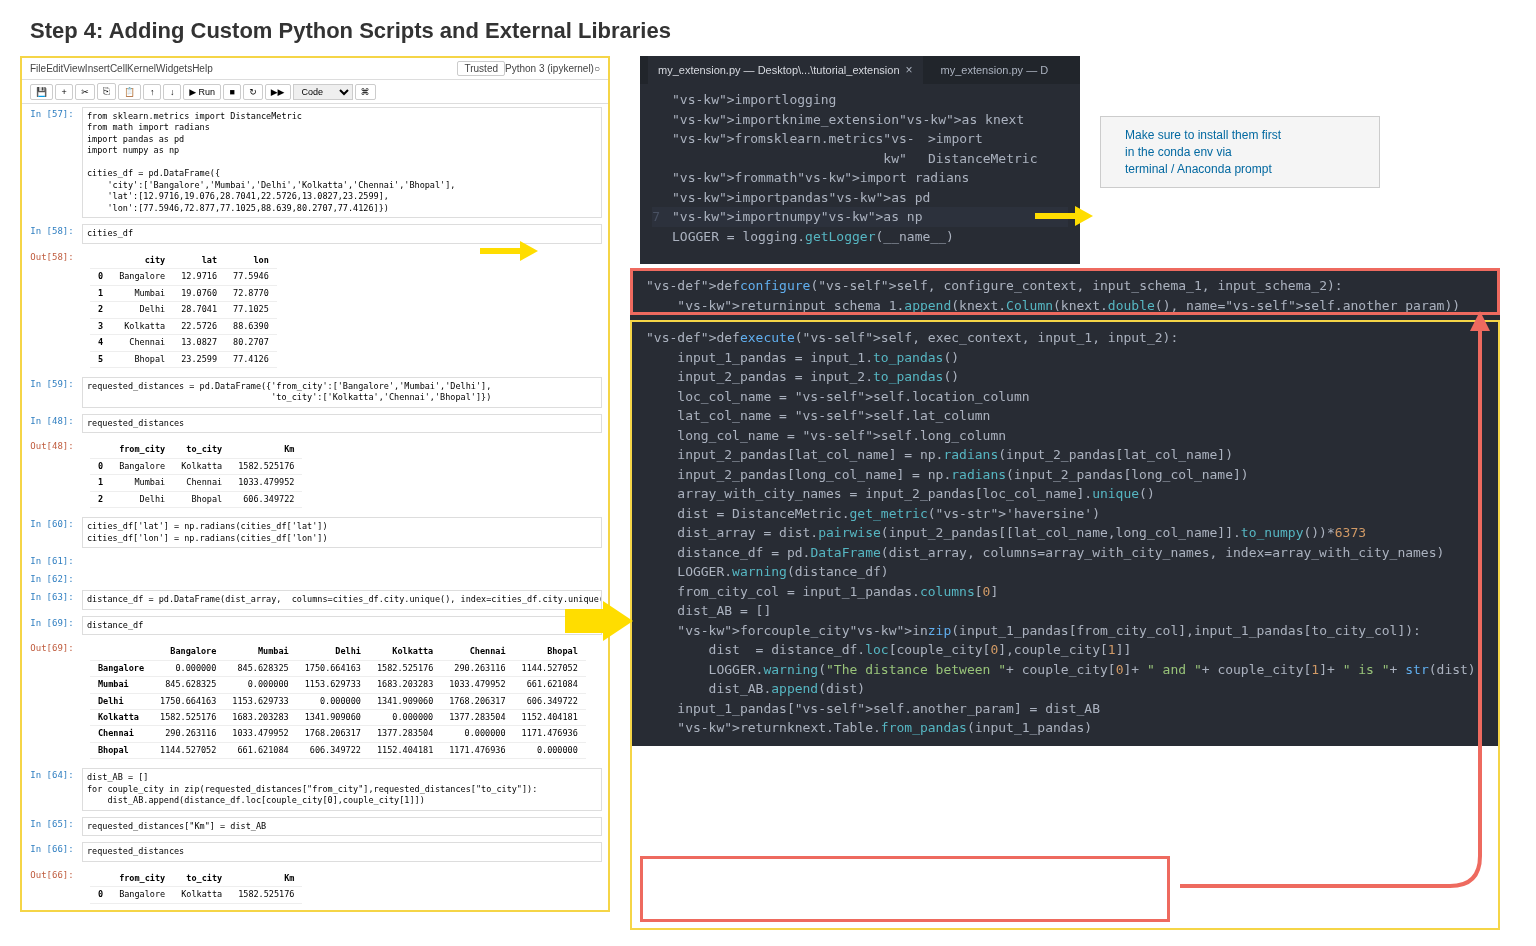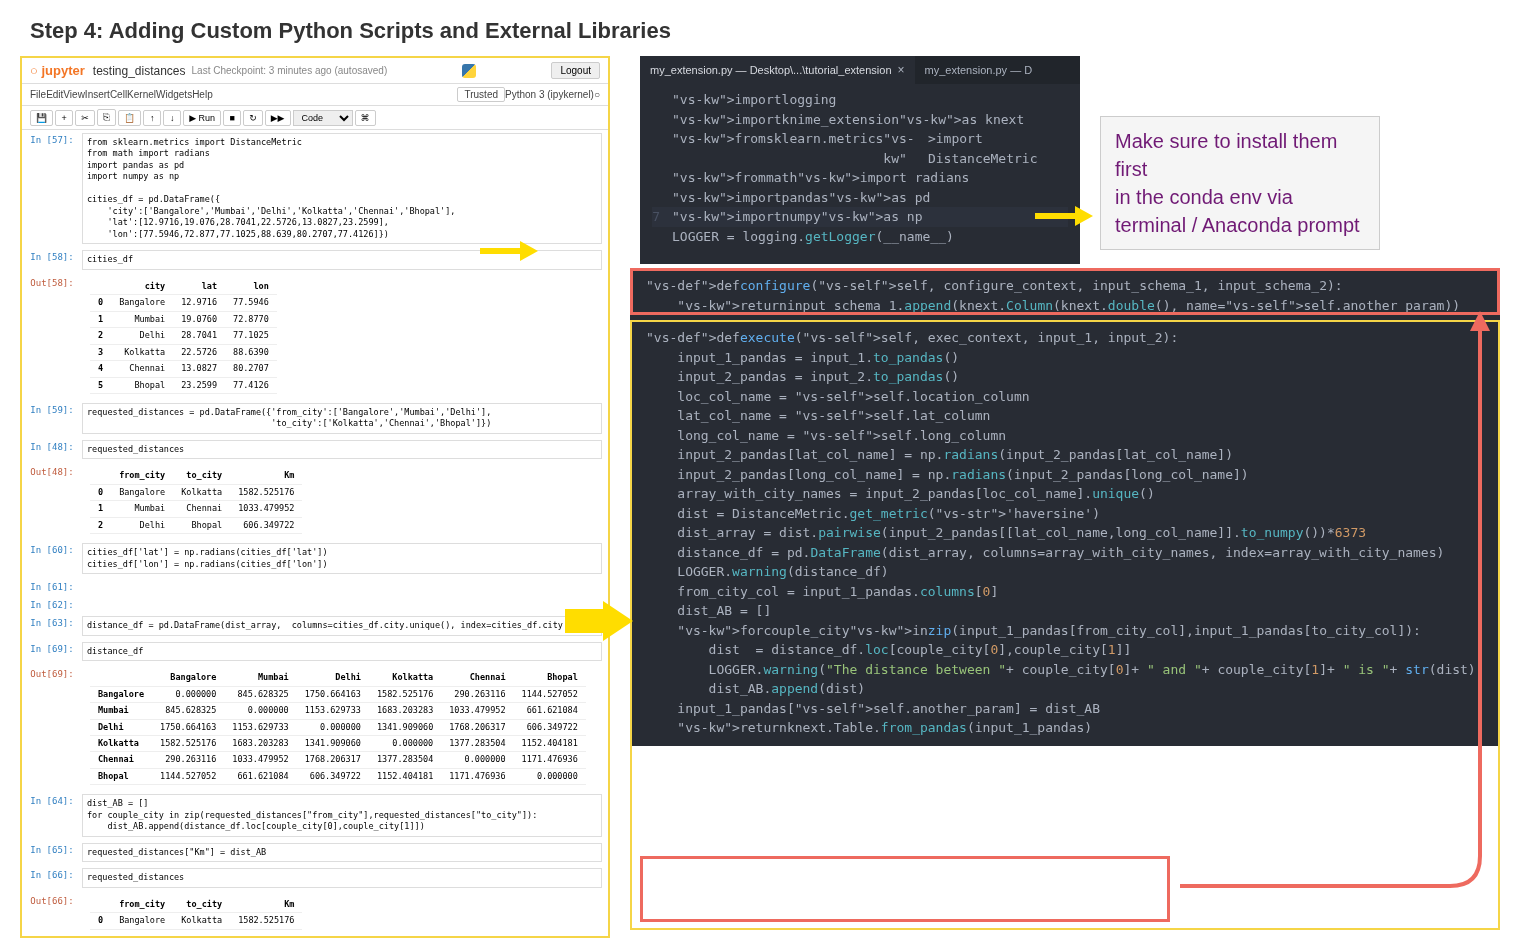--- a/index.html
+++ b/index.html
@@ -32,38 +32,38 @@
 
 
 .mini-table { font-size: 8.5px; border-collapse: collapse; margin-left: 4px; }
 .mini-table th, .mini-table td { padding: 2px 8px; text-align: right; border-bottom: 1px solid #eee; }
 .mini-table th { font-weight: bold; }
 .mini-table .idx { font-weight: bold; text-align: center; }
 .mini-table .rowhead { font-weight: bold; text-align: left; }
 
 
 .vs-tabs { display: flex; background: #21252b; height: 28px; font-size: 11px; }
-.vs-tab { padding: 5px 10px; color: #abb2bf; display: flex; align-items: center; gap: 6px; }
+.vs-tab { padding: 5px 10px; color: #abb2bf; display: flex; align-items: center; gap: 6px; margin-left: 8px; }
 .vs-tab.active { background: #282c34; color: #d7dae0; }
 .vs-tab .close { color: #abb2bf; font-size: 12px; }
 .vs-editor { background: #282c34; color: #abb2bf; font-family: Consolas, monospace; font-size: 13px; padding: 6px 12px; line-height: 1.5; position: relative; }
 .vs-line { display: flex; }
 .vs-gutter { width: 20px; text-align: right; color: #495162; padding-right: 12px; flex-shrink: 0; }
 .vs-code { white-space: pre; }
 .vs-fn { color: #61afef; }
 .vs-str { color: #98c379; }
 .vs-num { color: #d19a66; }
 .vs-method { color: #56b6c2; }
 
 .highlight-line { background: #2c313c; }
 
 .red-box { border: 3px solid #ee6a5f; position: absolute; pointer-events: none; }
 .yellow-box-overlay { border: 2px solid #f5d547; position: absolute; pointer-events: none; }
 
-.callout { position: absolute; background: #f5f5f5; border: 1px solid #ccc; padding: 10px 14px; font-size: 20px; color: #701a75; line-height: 1.4; }
+.callout { position: absolute; background: #f5f5f5; border: 1px solid #ccc; padding: 10px 24px; font-size: 12px; color: #0369a1; line-height: 1.4; }
 
 
 .arrow { position: absolute; pointer-events: none; }
 .arrow-yellow-1 { left: 480px; top: 185px; }
 .arrow-yellow-2 { left: 565px; top: 545px; }
 .arrow-yellow-3 { left: 1035px; top: 150px; }
 .big-yellow-arrow { width: 70px; height: 40px; }
 .big-yellow-arrow::before { content: ''; position: absolute; left: 0; top: 8px; width: 40px; height: 24px; background: #ffdd00; }
 .big-yellow-arrow::after { content: ''; position: absolute; left: 38px; top: 0; border-left: 30px solid #ffdd00; border-top: 20px solid transparent; border-bottom: 20px solid transparent; }
 .small-yellow-arrow { width: 60px; height: 20px; }
@@ -72,27 +72,20 @@
 
 </style>
 </head>
 <body>
 
 <div class="title">Step 4: Adding Custom Python Scripts and External Libraries</div>
 
 <div class="container">
 
   <div class="left-panel">
-    <div class="jp-header">
-      <span class="jp-logo">○ <span>jupyter</span></span>
-      <span class="jp-title">testing_distances</span>
-      <span class="jp-checkpoint">Last Checkpoint: 3 minutes ago (autosaved)</span>
-      <span class="jp-python-icon"></span>
-      <button class="jp-logout">Logout</button>
-    </div>
     <div class="jp-menubar">
       <span>File</span>
       <span>Edit</span>
       <span>View</span>
       <span>Insert</span>
       <span>Cell</span>
       <span>Kernel</span>
       <span>Widgets</span>
       <span>Help</span>
       <span class="spacer"></span>

